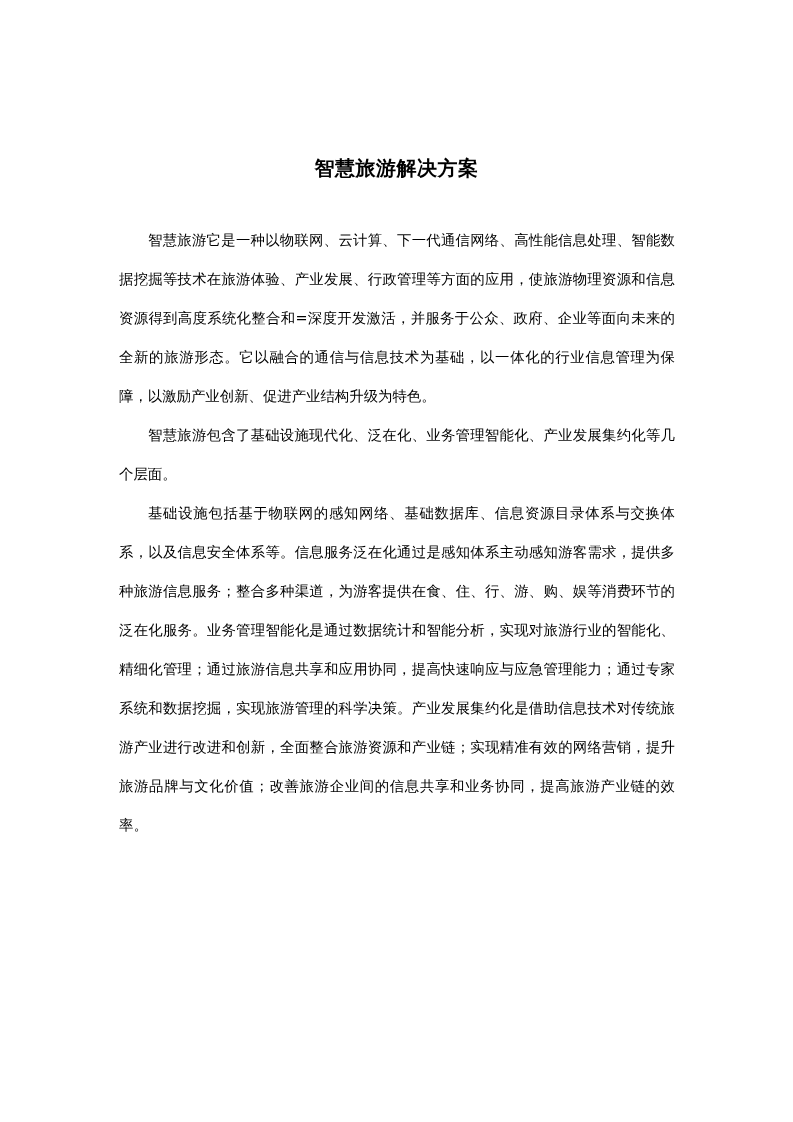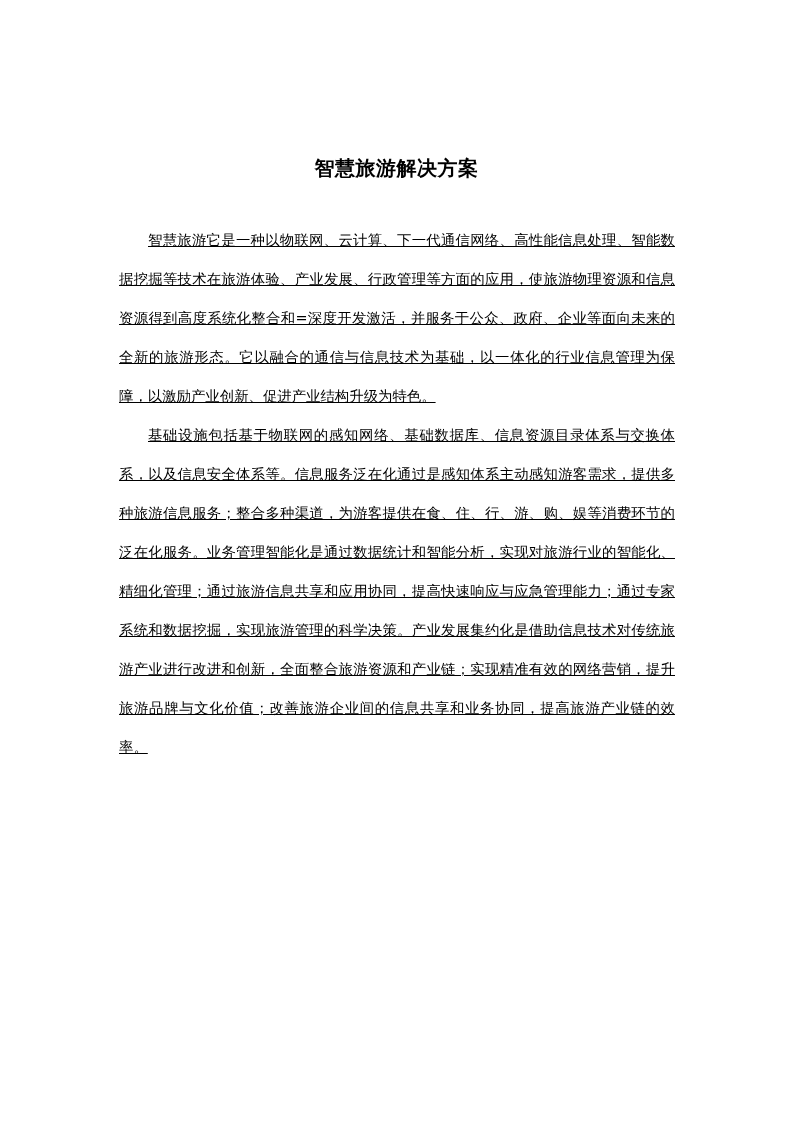--- a/index.html
+++ b/index.html
@@ -41,25 +41,25 @@
       top: 221px;
       width: 556px;
     }
     .para {
       margin: 0;
       font-size: 14.4px;
       line-height: 39px;
       text-indent: 29px;
       text-align: justify;
       word-break: break-all;
-      text-decoration: underline;
     }
   </style>
 </head>
 <body>
 
 <div class="page">
   <h1 class="title">智慧旅游解决方案</h1>
   <div class="body-text">
     <p class="para">智慧旅游它是一种以物联网、云计算、下一代通信网络、高性能信息处理、智能数据挖掘等技术在旅游体验、产业发展、行政管理等方面的应用，使旅游物理资源和信息资源得到高度系统化整合和=深度开发激活，并服务于公众、政府、企业等面向未来的全新的旅游形态。它以融合的通信与信息技术为基础，以一体化的行业信息管理为保障，以激励产业创新、促进产业结构升级为特色。</p>
+    <p class="para">智慧旅游包含了基础设施现代化、泛在化、业务管理智能化、产业发展集约化等几个层面。</p>
     <p class="para">基础设施包括基于物联网的感知网络、基础数据库、信息资源目录体系与交换体系，以及信息安全体系等。信息服务泛在化通过是感知体系主动感知游客需求，提供多种旅游信息服务；整合多种渠道，为游客提供在食、住、行、游、购、娱等消费环节的泛在化服务。业务管理智能化是通过数据统计和智能分析，实现对旅游行业的智能化、精细化管理；通过旅游信息共享和应用协同，提高快速响应与应急管理能力；通过专家系统和数据挖掘，实现旅游管理的科学决策。产业发展集约化是借助信息技术对传统旅游产业进行改进和创新，全面整合旅游资源和产业链；实现精准有效的网络营销，提升旅游品牌与文化价值；改善旅游企业间的信息共享和业务协同，提高旅游产业链的效率。</p>
   </div>
 </div>
 
 </body></html>

